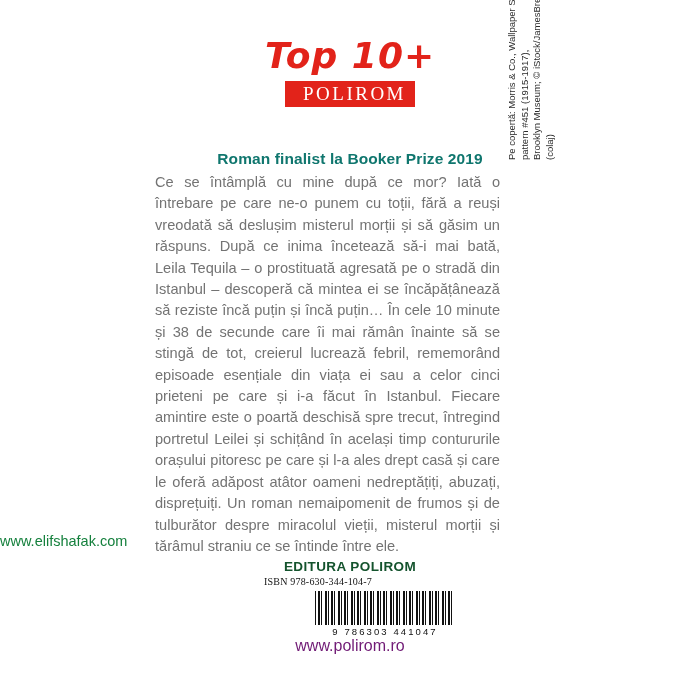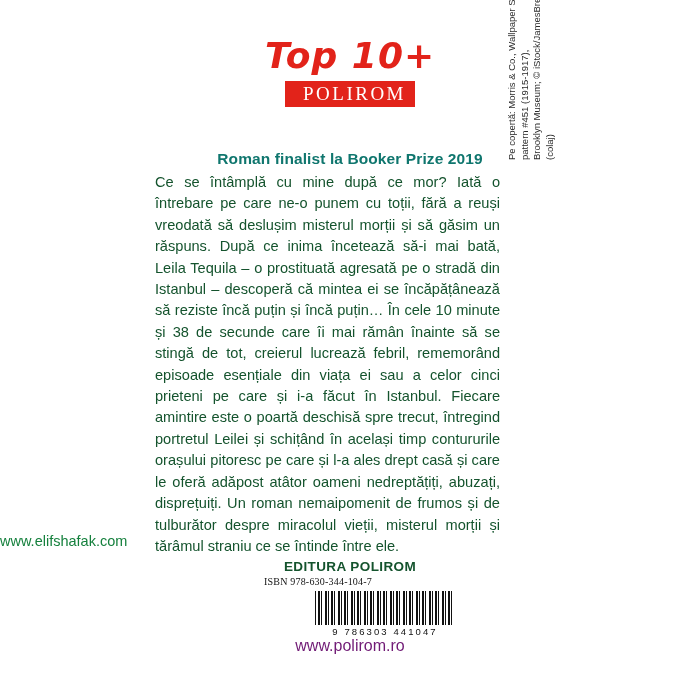--- a/index.html
+++ b/index.html
@@ -68,21 +68,21 @@
 
   
   .blurb {
     position: absolute;
     top: 172px;
     left: 155px;
     width: 345px;
     font-family: "Liberation Sans", sans-serif;
     font-size: 14.6px;
     line-height: 21.4px;
-    color: #14532d;
+    color: #737373;
     text-align: justify;
     text-justify: inter-word;
   }
 
   
   .website {
     position: absolute;
     top: 533px;
     left: 0;
     width: 700px;

